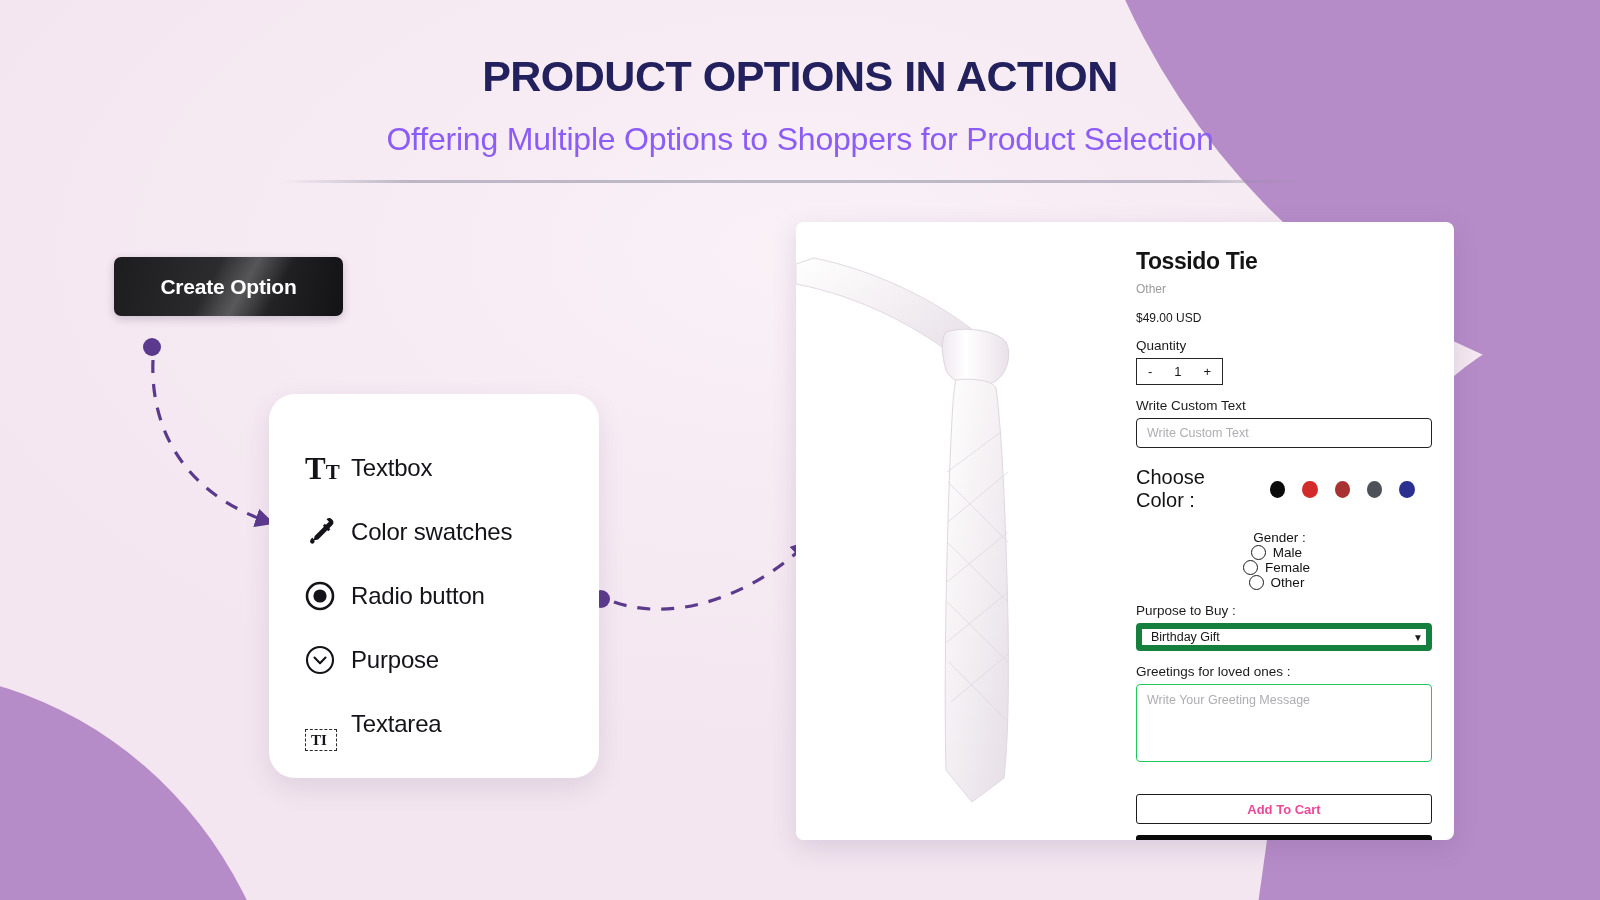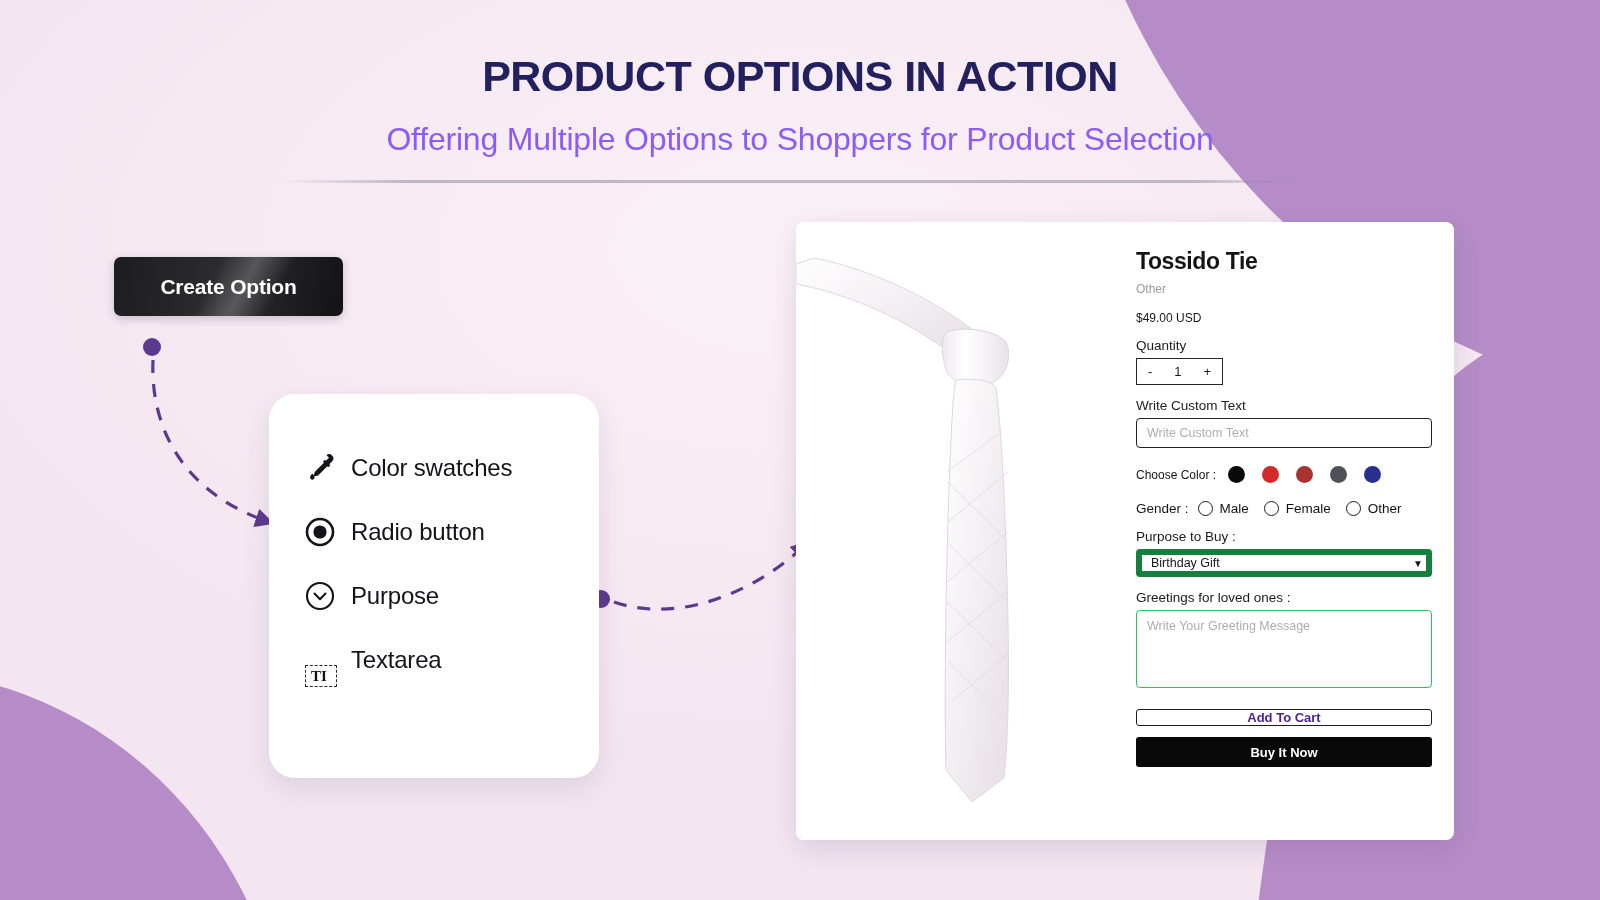--- a/index.html
+++ b/index.html
@@ -195,33 +195,34 @@
     color: #111;
     background: #fff;
     outline: none;
   }
   .txt-input::placeholder { color: #adadb3; }
   .swatch-row {
     display: flex; align-items: center;
     margin-top: 18px;
     gap: 0;
   }
-  .swatch-label { font-size: 12px; color: #131315; margin-right: 12px; }
+  .swatch-label { font-size: 20px; color: #131315; margin-right: 12px; }
   .swatch {
     width: 17px; height: 17px;
     border-radius: 50%;
     margin-right: 17px;
     cursor: pointer;
     border: none;
   }
   .gender-row {
     display: flex; align-items: center;
     margin-top: 18px;
     font-size: 13.5px;
     color: #131315;
+    flex-direction: column;
   }
   .gender-row .glabel { margin-right: 9px; }
   .radio {
     width: 15px; height: 15px;
     border: 1.4px solid #1c1c20;
     border-radius: 50%;
     display: inline-block;
     margin-right: 7px;
     cursor: pointer;
     flex: none;
@@ -253,28 +254,28 @@
     border-radius: 4px;
     padding: 8px 10px;
     font-family: "Liberation Sans", sans-serif;
     font-size: 12.5px;
     color: #111;
     resize: none;
     outline: none;
   }
   .area-input::placeholder { color: #adadb3; }
   .btn-cart {
-    width: 296px; height: 17px;
-    margin-top: 17px;
+    width: 296px; height: 30px;
+    margin-top: 28px;
     background: #ffffff;
     border: 1px solid #1d1d20;
     border-radius: 3px;
     font-family: "Liberation Sans", sans-serif;
     font-size: 13px; font-weight: bold;
-    color: #4c1d95;
+    color: #ec4899;
     cursor: pointer;
   }
   .btn-buy {
     width: 296px; height: 30px;
     margin-top: 11px;
     background: #090909;
     border: none;
     border-radius: 3px;
     font-family: "Liberation Sans", sans-serif;
     font-size: 13px; font-weight: bold;
@@ -308,20 +309,26 @@
   </defs>
   <circle cx="152" cy="347" r="9" fill="#5b3a8e"></circle>
   <path d="M153,360 C150,430 185,495 272,523" stroke="#5b3a8e" stroke-width="3.2" fill="none" stroke-dasharray="13 11" marker-end="url(#arrowhead)"></path>
 
   <circle cx="601" cy="599" r="9" fill="#5b3a8e"></circle>
   <path d="M614,602 C680,625 760,590 808,542" stroke="#5b3a8e" stroke-width="3.2" fill="none" stroke-dasharray="13 11" marker-end="url(#arrowhead)"></path>
 </svg>
 
 <div class="options-card">
 
+  <div class="opt-row">
+    <div class="opt-icon">
+      <span class="icon-tt">T<small>T</small></span>
+    </div>
+    <div class="opt-label">Textbox</div>
+  </div>
 
   <div class="opt-row">
     <div class="opt-icon">
       <svg width="30" height="32" viewBox="0 0 30 32">
         <path d="M21.5 3.2a4.2 4.2 0 0 1 5.9 5.9l-3.1 3.1 1 1-2 2-1-1-9.2 9.2-4.6 1.2 1.2-4.6 9.2-9.2-1-1 2-2 1 1 3.1-3.1z" fill="#15131a"></path>
         <path d="M9.5 25.2c0 1.4-1 2.5-2.2 2.5s-2.2-1.1-2.2-2.5c0-1.3 2.2-3.6 2.2-3.6s2.2 2.3 2.2 3.6z" fill="#15131a"></path>
       </svg>
     </div>
     <div class="opt-label">Color swatches</div>
   </div>

